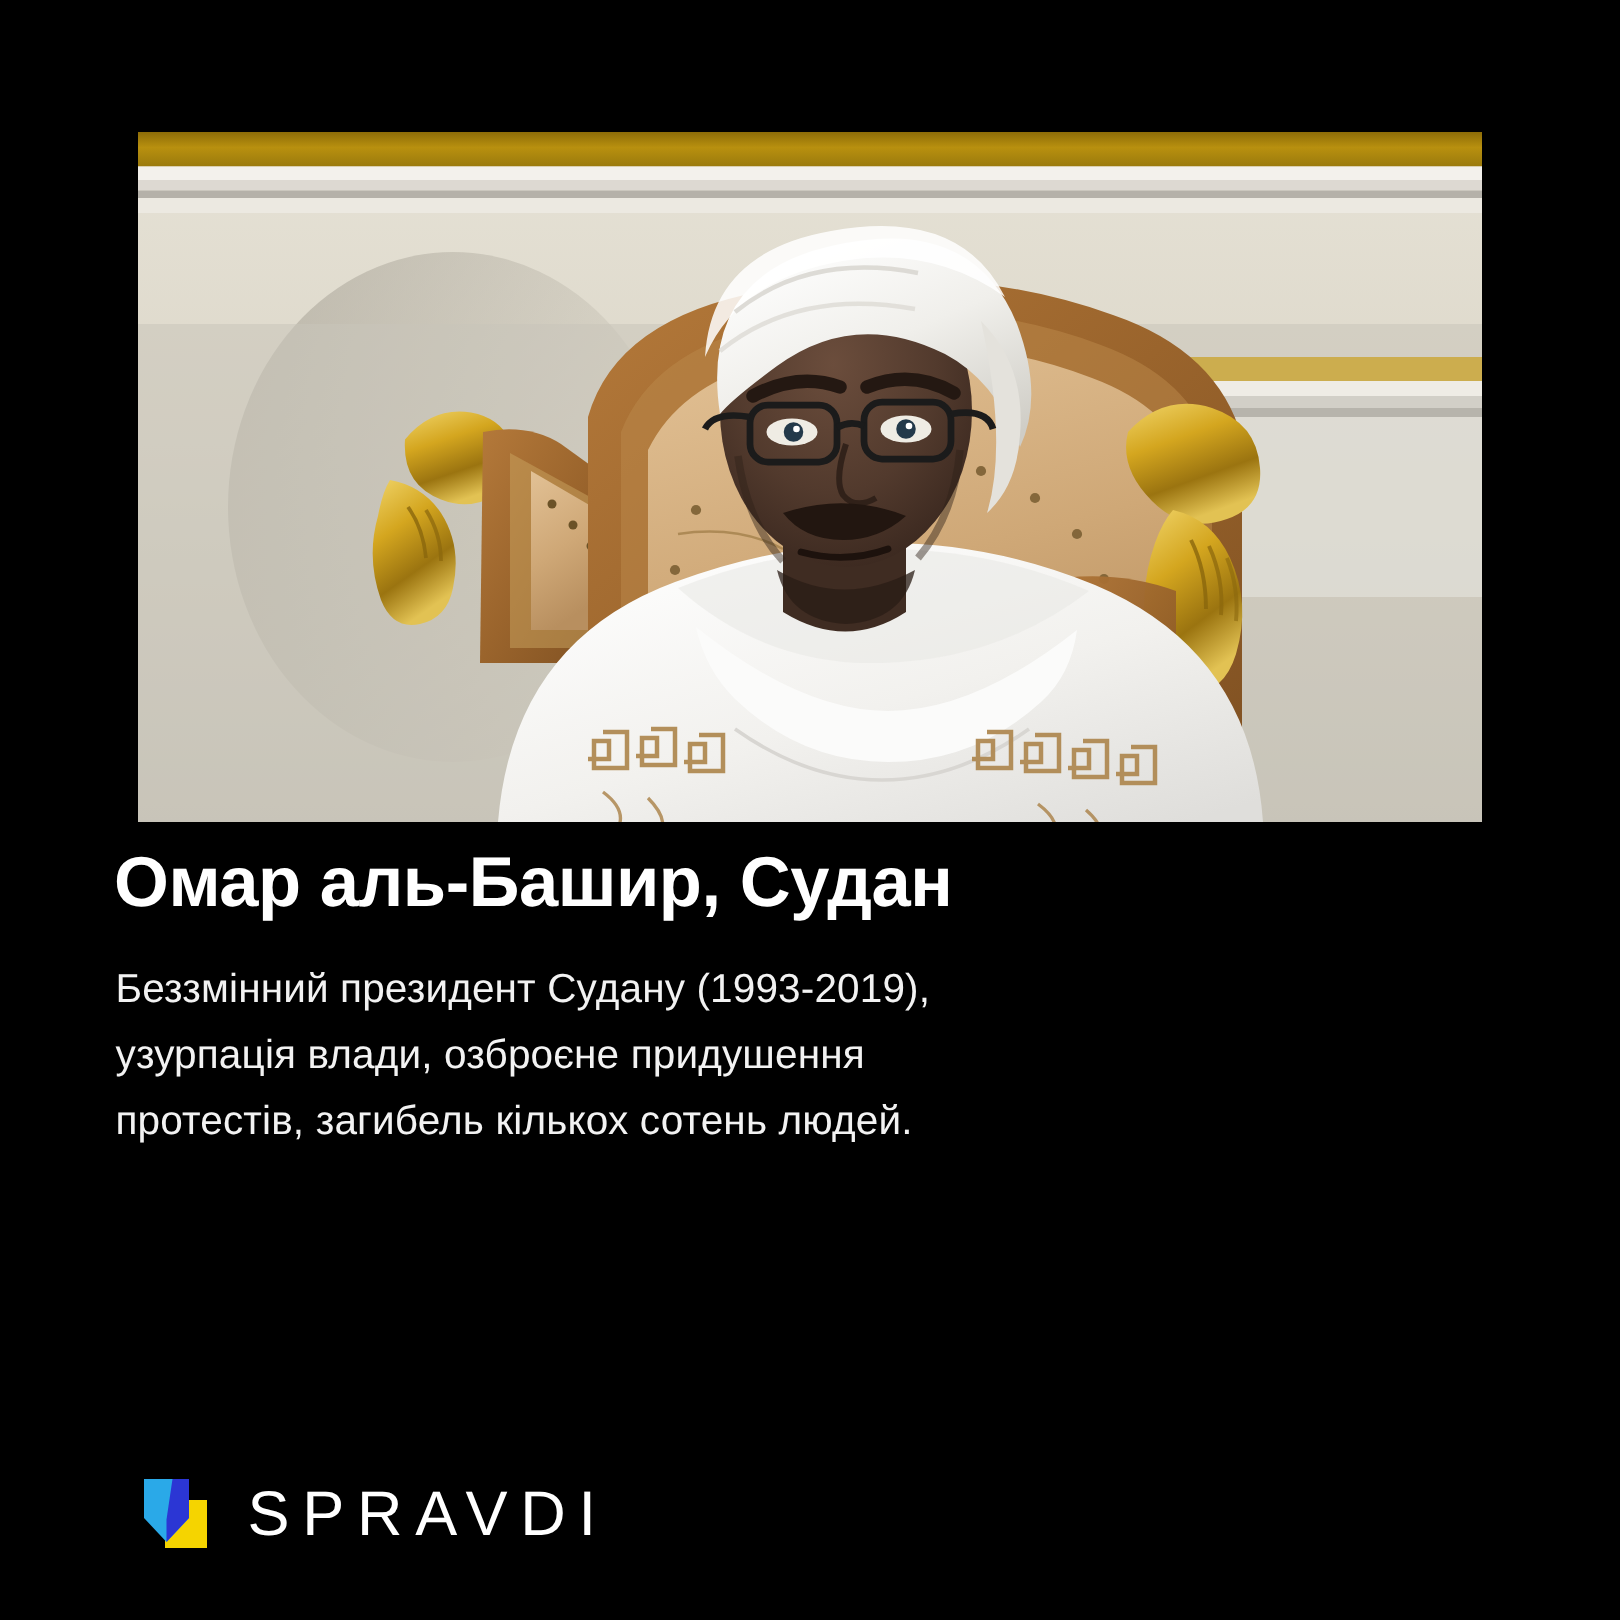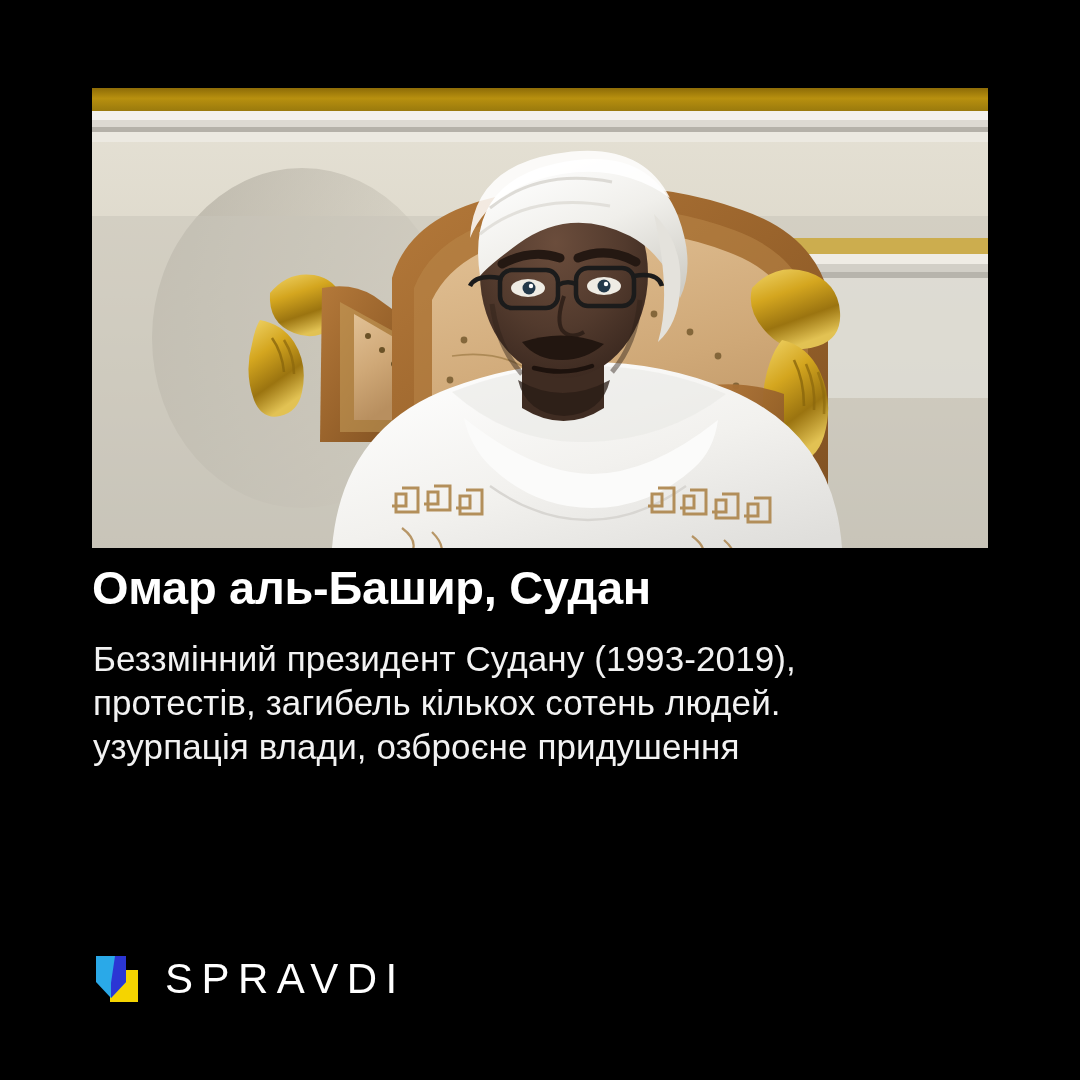--- a/index.html
+++ b/index.html
@@ -29,50 +29,50 @@
     width: 896px;
     height: 460px;
     overflow: hidden;
     background: #b9b4aa;
   }
   .photo-svg { display: block; width: 100%; height: 100%; }
 
   
   .headline {
     position: absolute;
-    left: 92px;
+    left: 76px;
     top: 563px;
     width: 880px;
     margin: 0;
     color: #ffffff;
     font-size: 47px;
     line-height: 1.06;
     font-weight: 700;
     letter-spacing: -0.3px;
     white-space: nowrap;
   }
 
   .body-copy {
     position: absolute;
-    left: 93px;
+    left: 77px;
     top: 637px;
     width: 860px;
     color: #f2f2f2;
-    font-size: 35px;
+    font-size: 27px;
     line-height: 44px;
     font-weight: 400;
     letter-spacing: 0.1px;
   }
   .body-copy .ln { display: block; white-space: nowrap; }
 
   
   .logo {
     position: absolute;
     left: 92px;
-    top: 952px;
+    top: 982px;
     display: flex;
     align-items: center;
     gap: 21px;
   }
   .logo-mark { width: 52px; height: 54px; display: block; }
   .logo-word {
     color: #ffffff;
     font-size: 42px;
     font-weight: 300;
     letter-spacing: 8.5px;
@@ -266,22 +266,22 @@
         <path d="M400 216 q6 44 30 70" stroke="#2f2119" stroke-width="5" fill="none" opacity="0.45"></path>
         <path d="M548 212 q-4 44 -28 72" stroke="#2f2119" stroke-width="5" fill="none" opacity="0.45"></path>
       </g>
     </svg>
   </div>
 
   <h1 class="headline">Омар аль-Башир, Судан</h1>
 
   <div class="body-copy">
     <span class="ln">Беззмінний президент Судану (1993-2019),</span>
+    <span class="ln">узурпація влади, озброєне придушення</span>
     <span class="ln">протестів, загибель кількох сотень людей.</span>
-    <span class="ln">узурпація влади, озброєне придушення</span>
   </div>
 
   <div class="logo">
     <svg class="logo-mark" viewBox="0 0 52 54">
 
       <path d="M18 18 H46 V50 H18 Z" fill="#f5d400"></path>
 
       <path d="M4 4 H34 V30 L19 46 L4 30 Z" fill="#2aa9e8"></path>
 
       <path d="M23 4 H34 V30 L19 46 L19 31 Z" fill="#2b36d4"></path>

